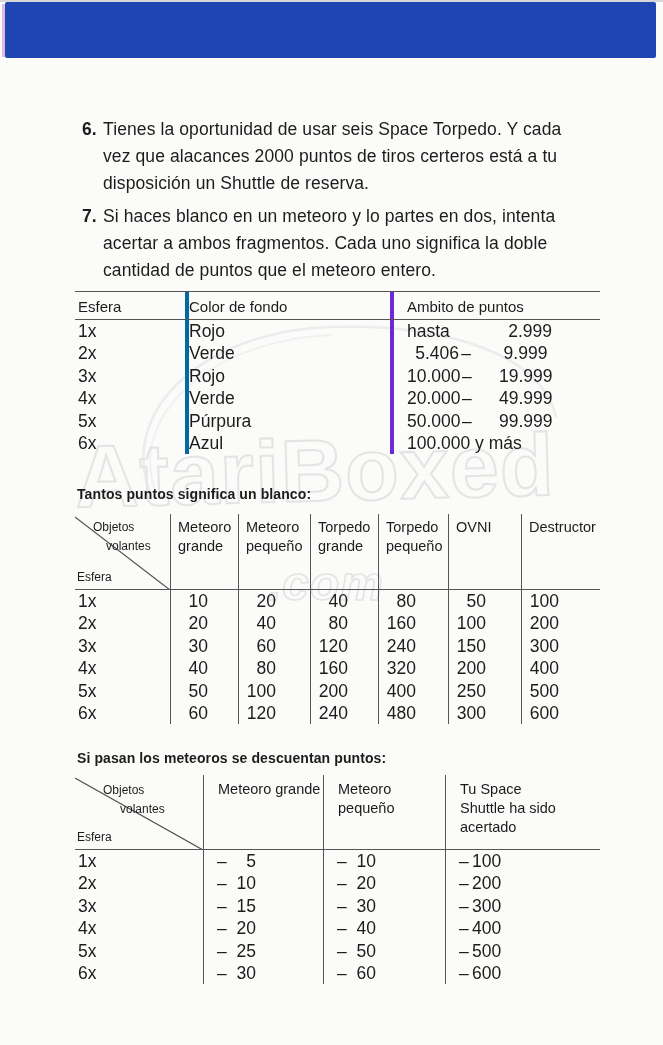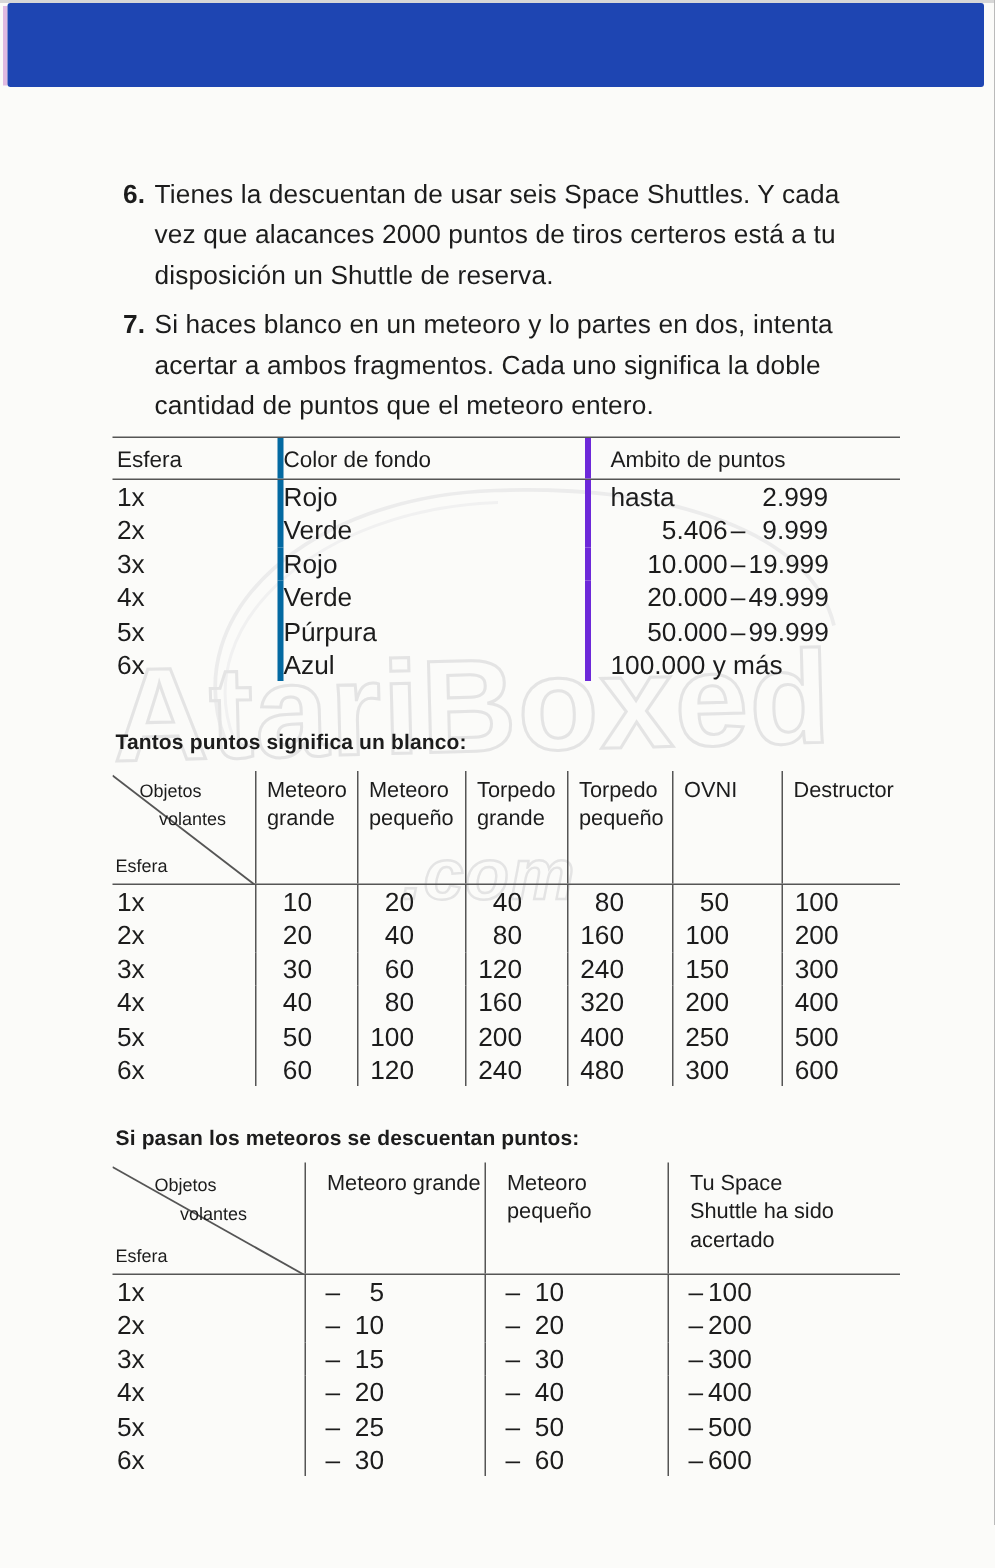--- a/index.html
+++ b/index.html
@@ -40,21 +40,21 @@
   
   .t1 { position:absolute; left:75px; top:291px; width:525px; font-size:17.5px; }
   .t1 .hd { display:flex; height:29px; border-top:1px solid #555; border-bottom:1px solid #555; font-size:15px; }
   .t1 .hd > div { padding-top:6px; }
   .t1 .c0 { width:110px; padding-left:3px; }
   .t1 .c1 { width:205px; border-left:4px solid #0369a1; }
   .t1 .c2 { width:210px; border-left:4px solid #6d28d9; padding-left:13px; }
   .t1 .row { display:flex; height:22.4px; line-height:22.4px; }
   .rangebox { display:flex; width:145px; }
   .spread { justify-content:space-between;align-items:center; }
-  .rl { flex:1; text-align:right; } .rd { width:14px; text-align:center; } .rr { width:53px; text-align:right; }
+  .rl { flex:1; text-align:right; } .rd { width:14px; text-align:center; } .rr { width:53px; text-align:center;margin-left:26px; }
 
   
   .t2 { position:absolute; left:75px; top:514px; width:525px; }
   .t2 .hd { display:flex; height:76px; border-bottom:1px solid #555; font-size:14.5px; line-height:19px; }
   .t2 .c0 { width:95px; } .t2 .c1 { width:68px; } .t2 .c2 { width:72px; } .t2 .c3 { width:68px; }
   .t2 .c4 { width:70px; } .t2 .c5 { width:73px; } .t2 .c6 { width:79px; }
   .t2 .hd > div { padding:4px 0 0 7px; }
   .t2 .hd > .bl, .t2 .row > .bl { border-left:1px solid #555; }
   .t2 .row { display:flex; height:22.4px; line-height:22.4px; font-size:17.5px; }
   .t2 .row .c0 { padding-left:3px; }
@@ -86,21 +86,21 @@
   </svg>
   <div class="wm wm-main">AtariBoxed</div>
   <div class="wm wm-com">.com</div>
 
   <div class="sliver"></div>
   <div class="bar"></div>
 
   <div class="inst" id="inst6">
     <span class="n">6.</span>
     <div class="ls">
-      <div>Tienes la descuentan de usar seis Space Shuttles. Y cada</div>
+      <div>Tienes la oportunidad de usar seis Space Torpedo. Y cada</div>
       <div>vez que alacances 2000 puntos de tiros certeros está a tu</div>
       <div>disposición un Shuttle de reserva.</div>
     </div>
   </div>
 
   <div class="inst" id="inst7">
     <span class="n">7.</span>
     <div class="ls">
       <div>Si haces blanco en un meteoro y lo partes en dos, intenta</div>
       <div>acertar a ambos fragmentos. Cada uno significa la doble</div>

